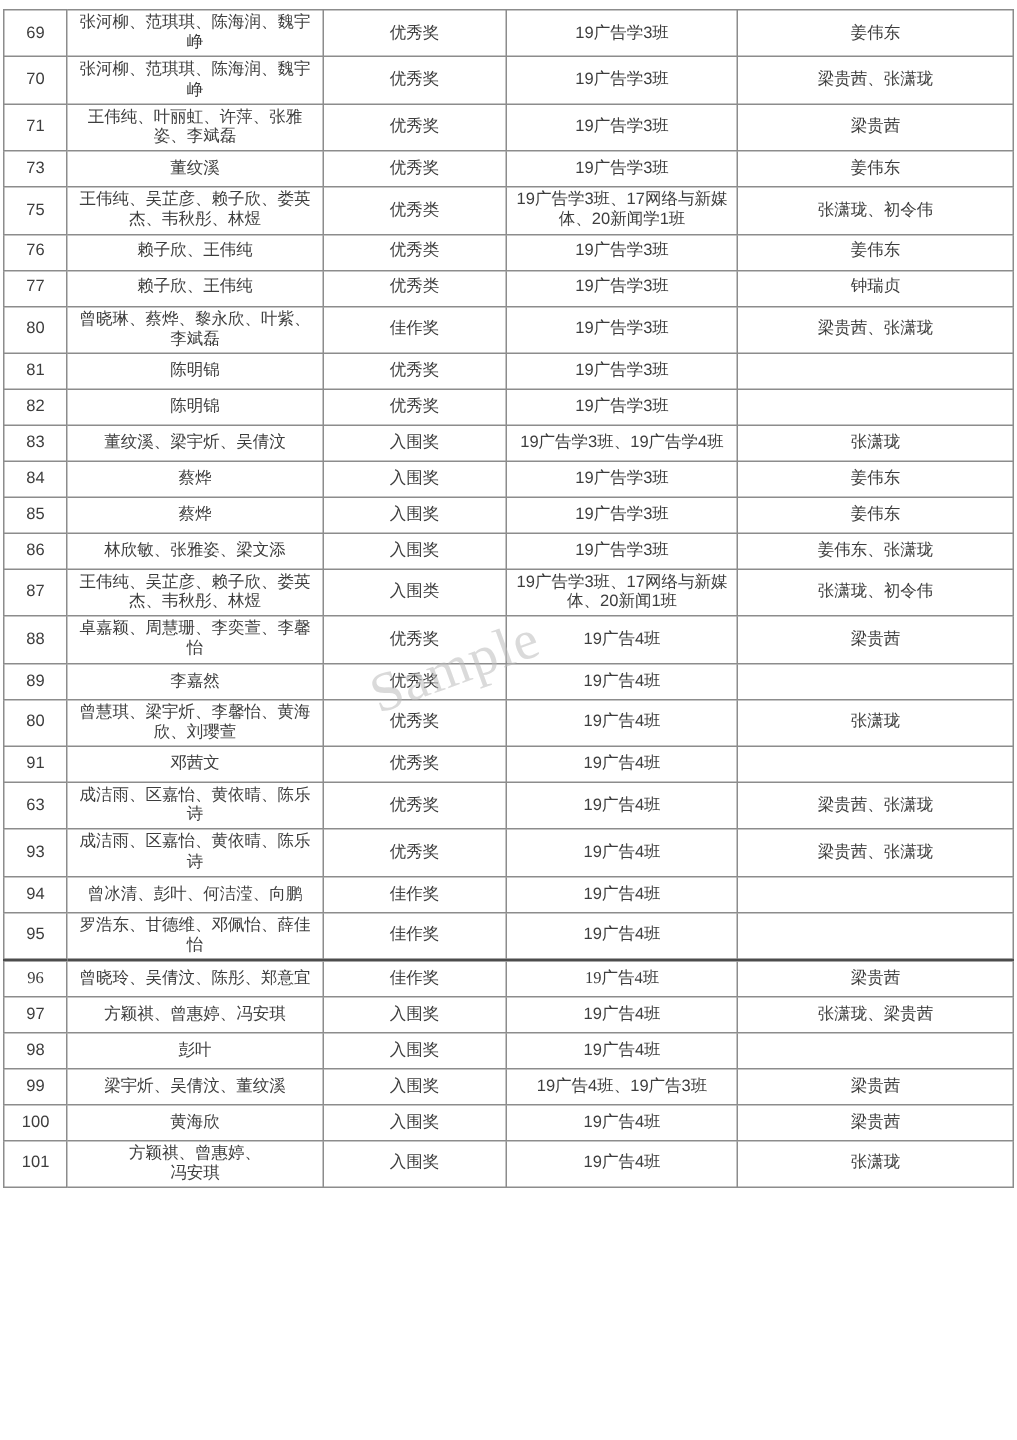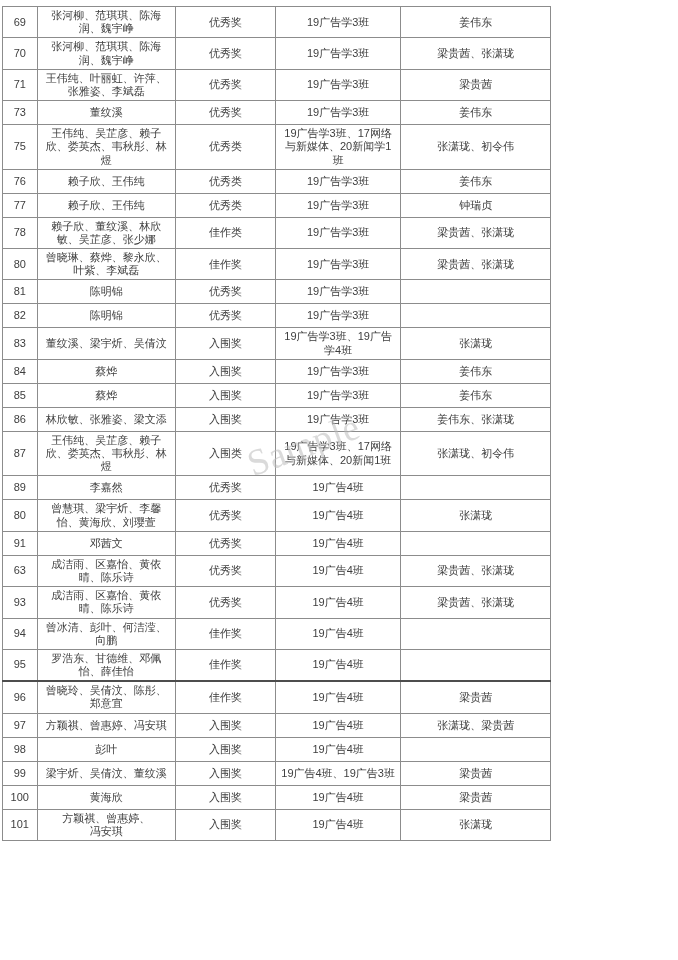--- a/index.html
+++ b/index.html
@@ -15,37 +15,37 @@
     position:relative;
     width:678px;
     height:960px;
     overflow:hidden;
     background:var(--bg);
     font-family:"Liberation Sans", sans-serif;
   }
   table.awards{
     border-collapse:collapse;
     table-layout:fixed;
-    width:549px;
+    width:674px;
     margin:6px 4px 0 2px;
   }
   table.awards td{
     border:1px solid var(--grid);
     text-align:center;
     vertical-align:middle;
     font-size:11px;
     line-height:1.2;
     color:var(--text);
     padding:2px 4px;
     height:24px;
     overflow:hidden;
   }
   td.cell-names, td.cell-classes{ white-space:pre-line; }
   td.cell-no{ font-size:11px; }
-  tr.thick-top td{ border-top:2px solid var(--divider); }
+  tr.thick-top td{ border-top:2px solid var(--divider);font-family:Liberation Serif, serif; }
   .watermark{
     position:absolute;
     left:256px;
     top:442px;
     transform:rotate(-20deg);
     transform-origin:left bottom;
     font-family:"Liberation Serif", serif;
     font-size:37px;
     letter-spacing:1px;
     color:var(--watermark);
@@ -112,27 +112,20 @@
     <td class="cell-advisors">姜伟东</td>
   </tr>
         <tr>
     <td class="cell-no">77</td>
     <td class="cell-names">赖子欣、王伟纯</td>
     <td class="cell-award">优秀类</td>
     <td class="cell-classes">19广告学3班</td>
     <td class="cell-advisors">钟瑞贞</td>
   </tr>
         <tr>
-    <td class="cell-no">78</td>
-    <td class="cell-names">赖子欣、董纹溪、林欣敏、吴芷彦、张少娜</td>
-    <td class="cell-award">佳作类</td>
-    <td class="cell-classes">19广告学3班</td>
-    <td class="cell-advisors">梁贵茜、张潇珑</td>
-  </tr>
-        <tr>
     <td class="cell-no">80</td>
     <td class="cell-names">曾晓琳、蔡烨、黎永欣、叶紫、李斌磊</td>
     <td class="cell-award">佳作奖</td>
     <td class="cell-classes">19广告学3班</td>
     <td class="cell-advisors">梁贵茜、张潇珑</td>
   </tr>
         <tr>
     <td class="cell-no">81</td>
     <td class="cell-names">陈明锦</td>
     <td class="cell-award">优秀奖</td>
@@ -175,20 +168,27 @@
     <td class="cell-advisors">姜伟东、张潇珑</td>
   </tr>
         <tr>
     <td class="cell-no">87</td>
     <td class="cell-names">王伟纯、吴芷彦、赖子欣、娄英杰、韦秋彤、林煜</td>
     <td class="cell-award">入围类</td>
     <td class="cell-classes">19广告学3班、17网络与新媒体、20新闻1班</td>
     <td class="cell-advisors">张潇珑、初令伟</td>
   </tr>
         <tr>
+    <td class="cell-no">88</td>
+    <td class="cell-names">卓嘉颖、周慧珊、李奕萱、李馨怡</td>
+    <td class="cell-award">优秀奖</td>
+    <td class="cell-classes">19广告4班</td>
+    <td class="cell-advisors">梁贵茜</td>
+  </tr>
+        <tr>
     <td class="cell-no">89</td>
     <td class="cell-names">李嘉然</td>
     <td class="cell-award">优秀奖</td>
     <td class="cell-classes">19广告4班</td>
     <td class="cell-advisors"></td>
   </tr>
         <tr>
     <td class="cell-no">80</td>
     <td class="cell-names">曾慧琪、梁宇炘、李馨怡、黄海欣、刘璎萱</td>
     <td class="cell-award">优秀奖</td>

